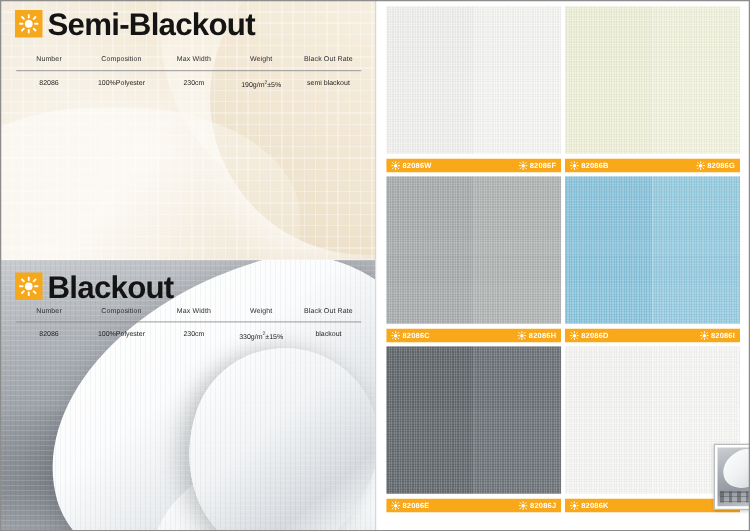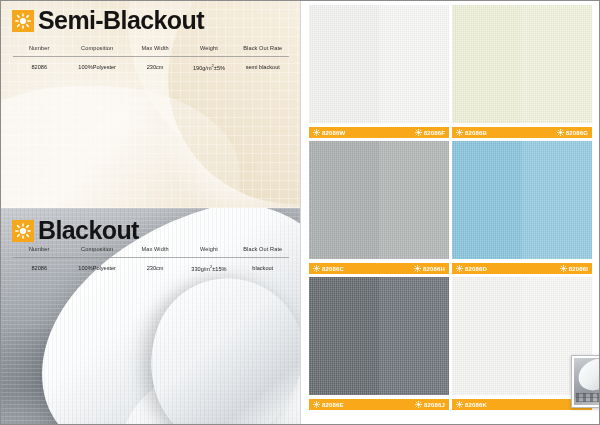--- a/index.html
+++ b/index.html
@@ -114,21 +114,21 @@
   .furl-shadow {
     position: absolute;
     left: 0px; top: 120px;
     width: 240px; height: 120px;
     background: radial-gradient(ellipse at 40% 40%, rgba(70,76,84,.34) 0%, rgba(70,76,84,0) 66%);
   }
 
   
   .heading {
     position: absolute;
-    display: flex; align-items: center;
+    display: flex; align-items: flex-start;
     left: 12px;
     gap: 4px;
     z-index: 6;
   }
   .heading-semi { top: 8px; }
   .heading-black { top: 10px; }
   .sun-badge {
     width: 22px; height: 22px;
     background: #f5a81c;
     display: flex; align-items: center; justify-content: center;

